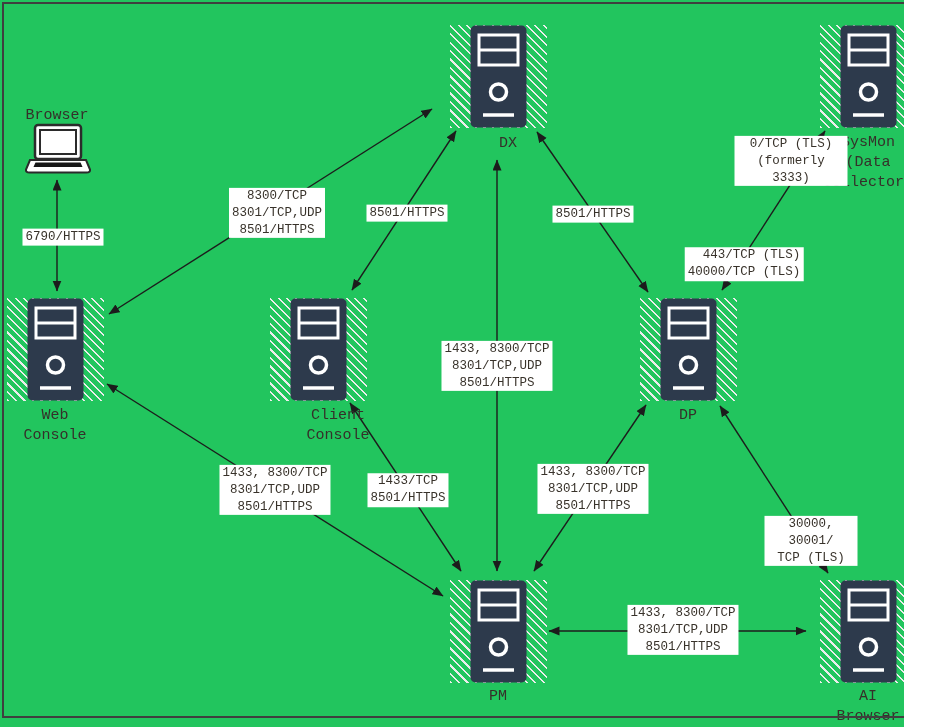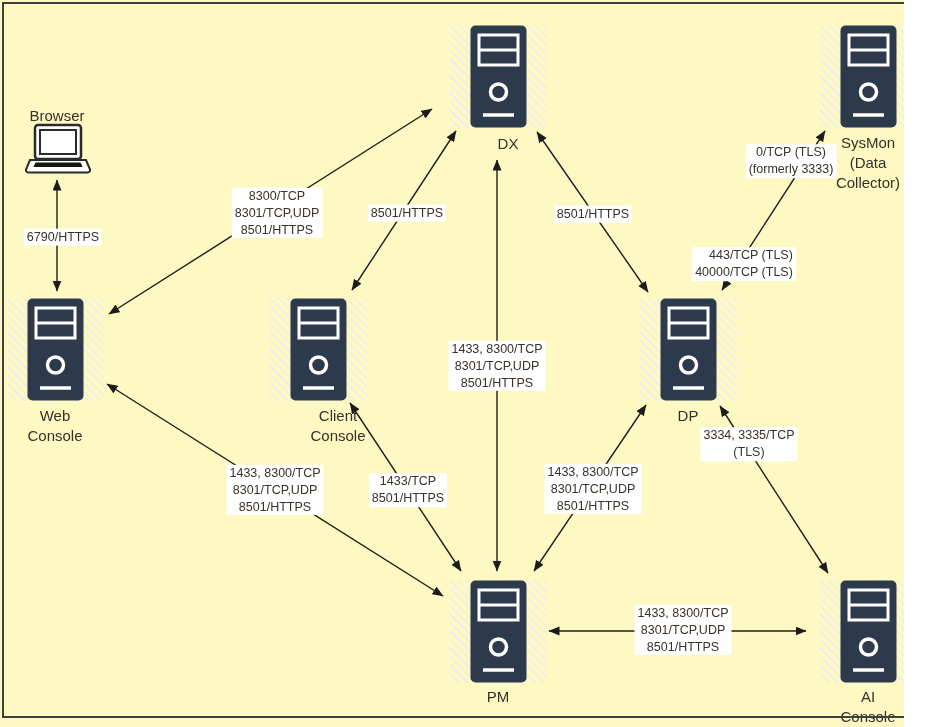--- a/index.html
+++ b/index.html
@@ -1,18 +1,18 @@
 <!DOCTYPE html>
 <html><head>
 <meta charset="utf-8">
 <style>
   html,body{margin:0;padding:0;background:#ffffff;}
   .page{
-    position:relative;width:904px;height:727px;background:#fef9c3;overflow:hidden;
-    font-family:Liberation Sans, sans-serif;color:#35302a;
+    position:relative;width:904px;height:727px;background:#22c55e;overflow:hidden;
+    font-family:Liberation Mono, monospace;color:#35302a;
   }
   .frame{
     position:absolute;left:2px;top:2px;width:917px;height:716px;
     border:2px solid #3f3f3f;box-sizing:border-box;pointer-events:none;
   }
   .hatch{
     position:absolute;width:97px;height:103px;
     background:repeating-linear-gradient(45deg,#ededed 0,#ededed 1.5px,transparent 1.5px,transparent 6px);
   }
   svg.edges{position:absolute;left:0;top:0;width:925px;height:727px;}
@@ -116,21 +116,21 @@
   <div class="node-label" style="left:688px;top:406px;">DP</div>
 
   <svg class="icon" style="left:470px;top:580px;" width="57" height="103">
       <use href="#sym-server"></use>
     </svg>
   <div class="node-label" style="left:498px;top:687px;">PM</div>
 
   <svg class="icon" style="left:840px;top:580px;" width="57" height="103">
       <use href="#sym-server"></use>
     </svg>
-  <div class="node-label" style="left:868px;top:687px;">AI Console</div>
+  <div class="node-label" style="left:868px;top:687px;">AI Browser</div>
 
   <div class="edge-label" style="left:63px;top:237px;">6790/HTTPS</div>
   <div class="edge-label" style="left:277px;top:213px;">8300/TCP
 8301/TCP,UDP
 8501/HTTPS</div>
   <div class="edge-label" style="left:407px;top:213px;">8501/HTTPS</div>
   <div class="edge-label" style="left:593px;top:214px;">8501/HTTPS</div>
   <div class="edge-label" style="left:497px;top:366px;">1433, 8300/TCP
 8301/TCP,UDP
 8501/HTTPS</div>
@@ -139,20 +139,20 @@
   <div class="edge-label" style="left:744px;top:264px;text-align:right;">443/TCP (TLS)
 40000/TCP (TLS)</div>
   <div class="edge-label" style="left:275px;top:490px;">1433, 8300/TCP
 8301/TCP,UDP
 8501/HTTPS</div>
   <div class="edge-label" style="left:408px;top:490px;">1433/TCP
 8501/HTTPS</div>
   <div class="edge-label" style="left:593px;top:489px;">1433, 8300/TCP
 8301/TCP,UDP
 8501/HTTPS</div>
-  <div class="edge-label" style="left:749px;top:444px;">3334, 3335/TCP
-(TLS)</div>
+  <div class="edge-label" style="left:811px;top:541px;">30000, 30001/
+TCP (TLS)</div>
   <div class="edge-label" style="left:683px;top:630px;">1433, 8300/TCP
 8301/TCP,UDP
 8501/HTTPS</div>
 
   <div class="frame"></div>
 </div>
 
 </body></html>

